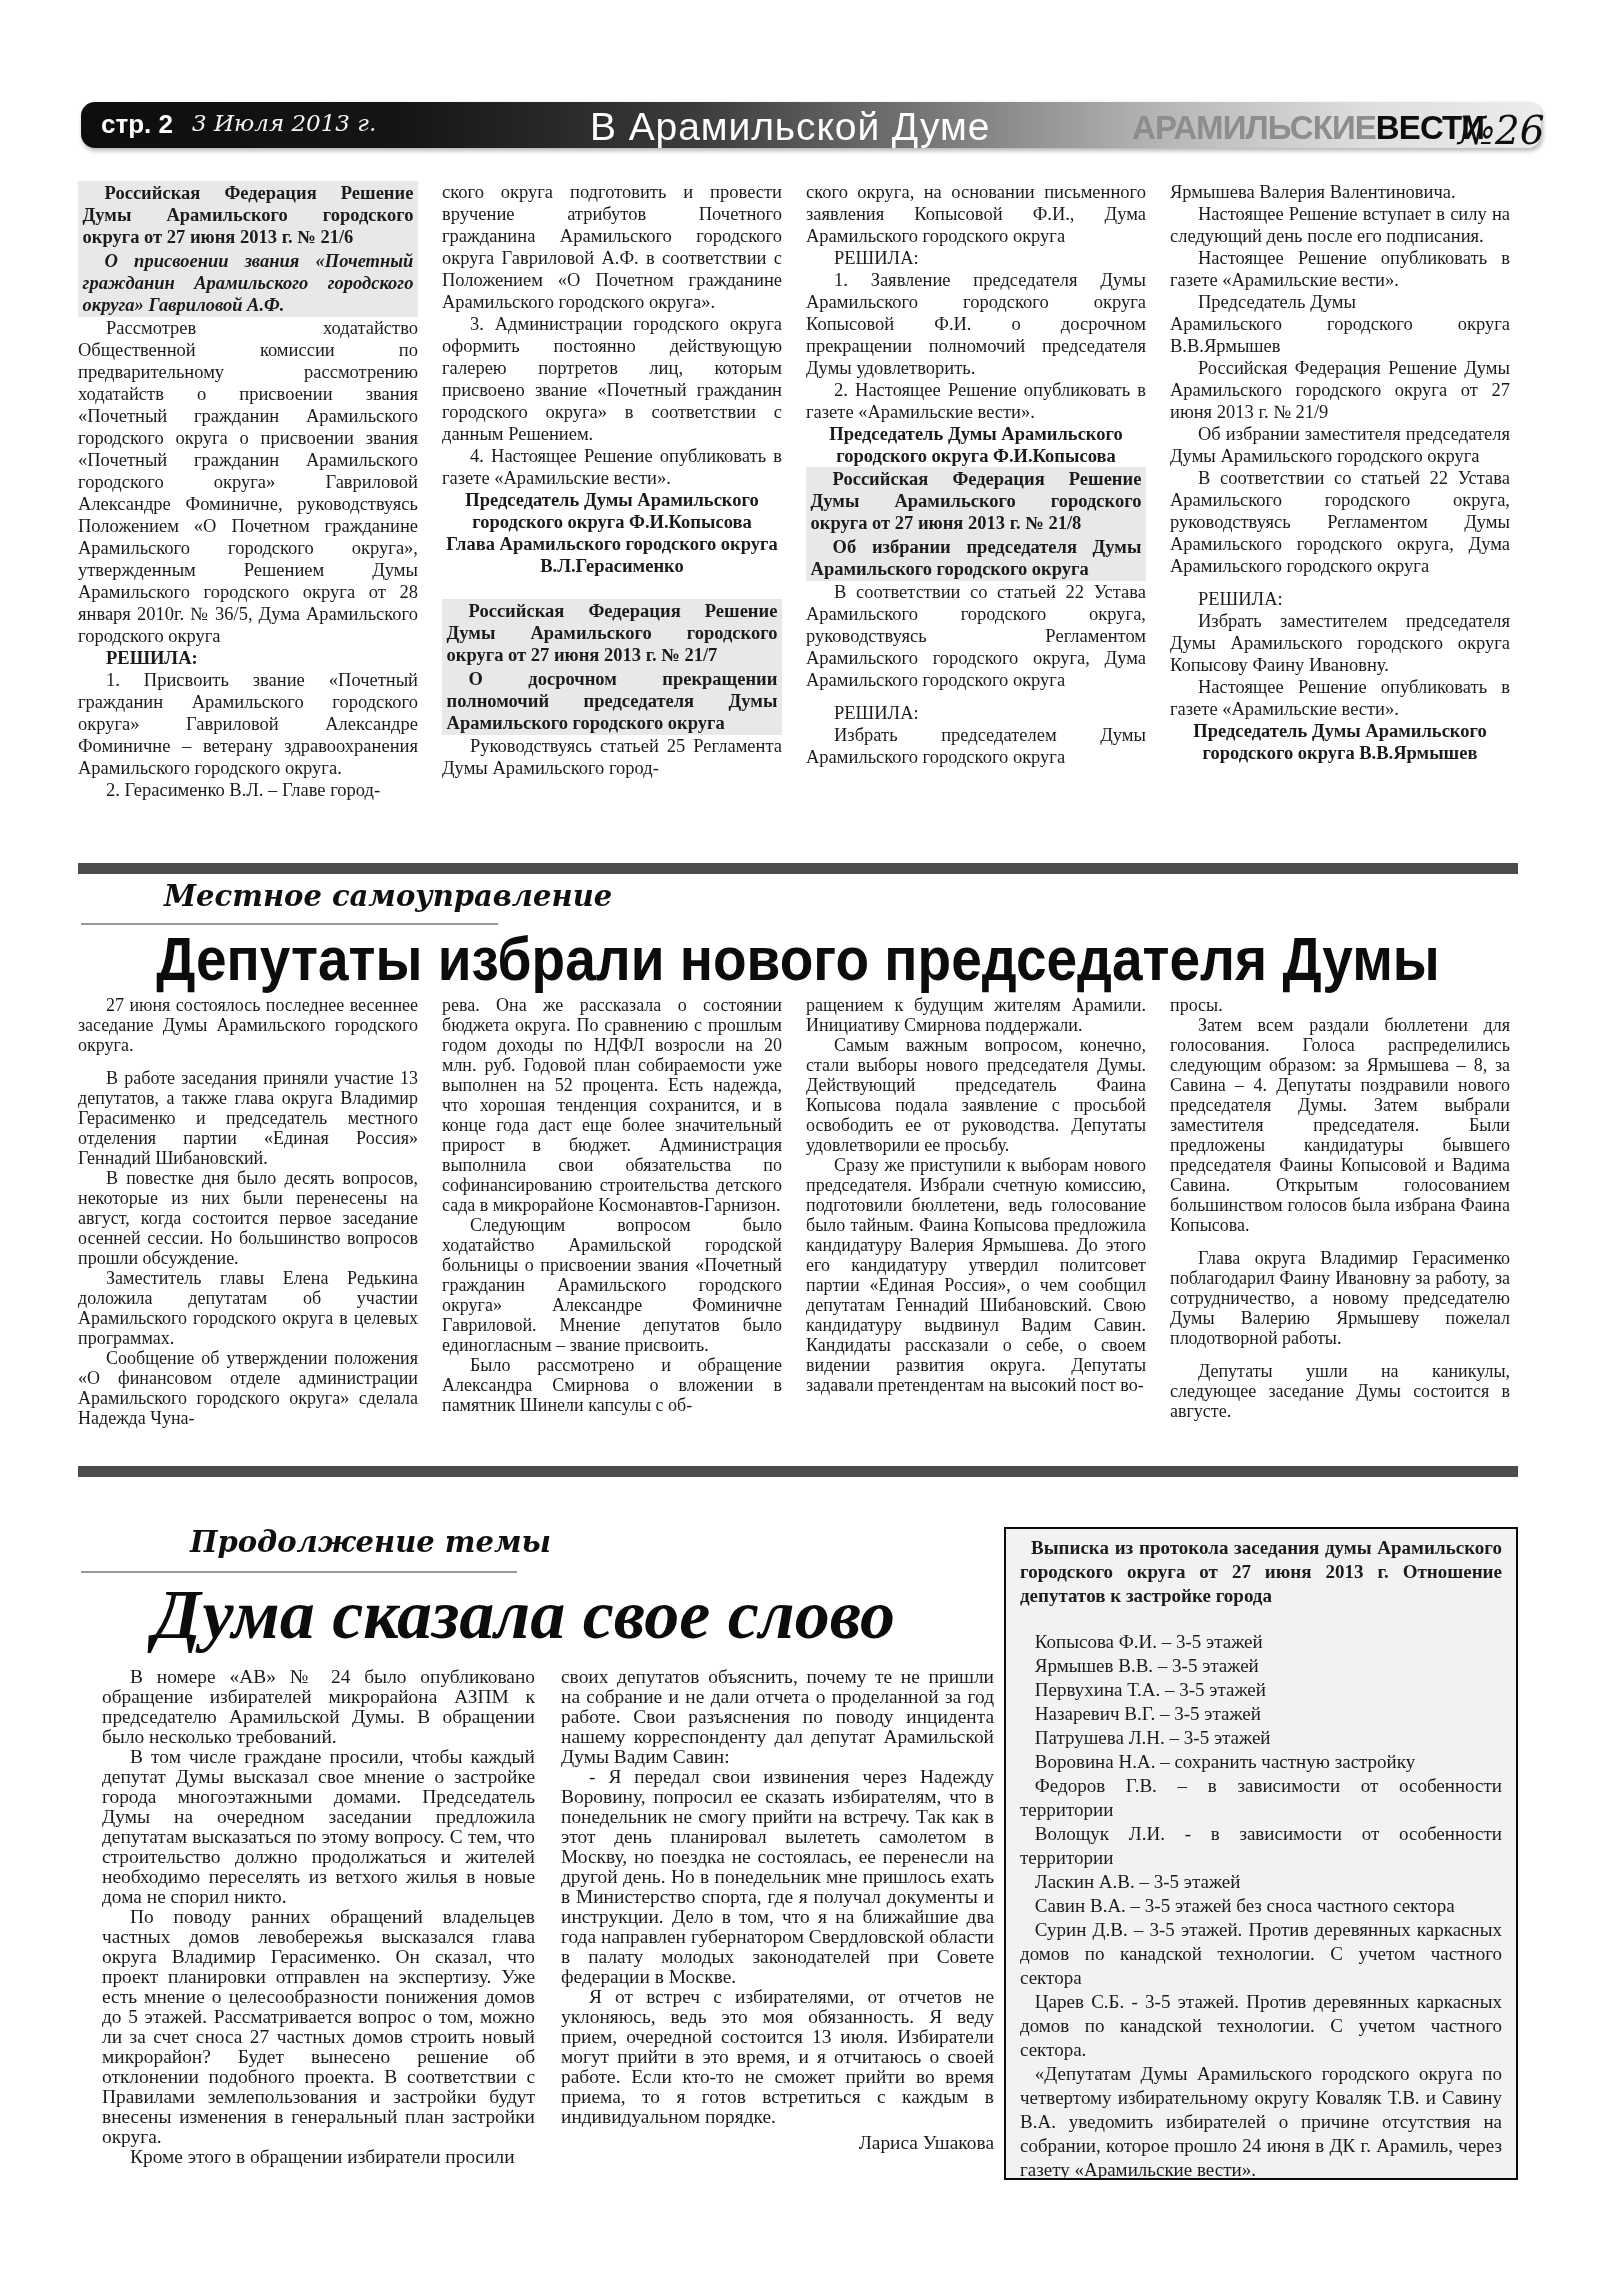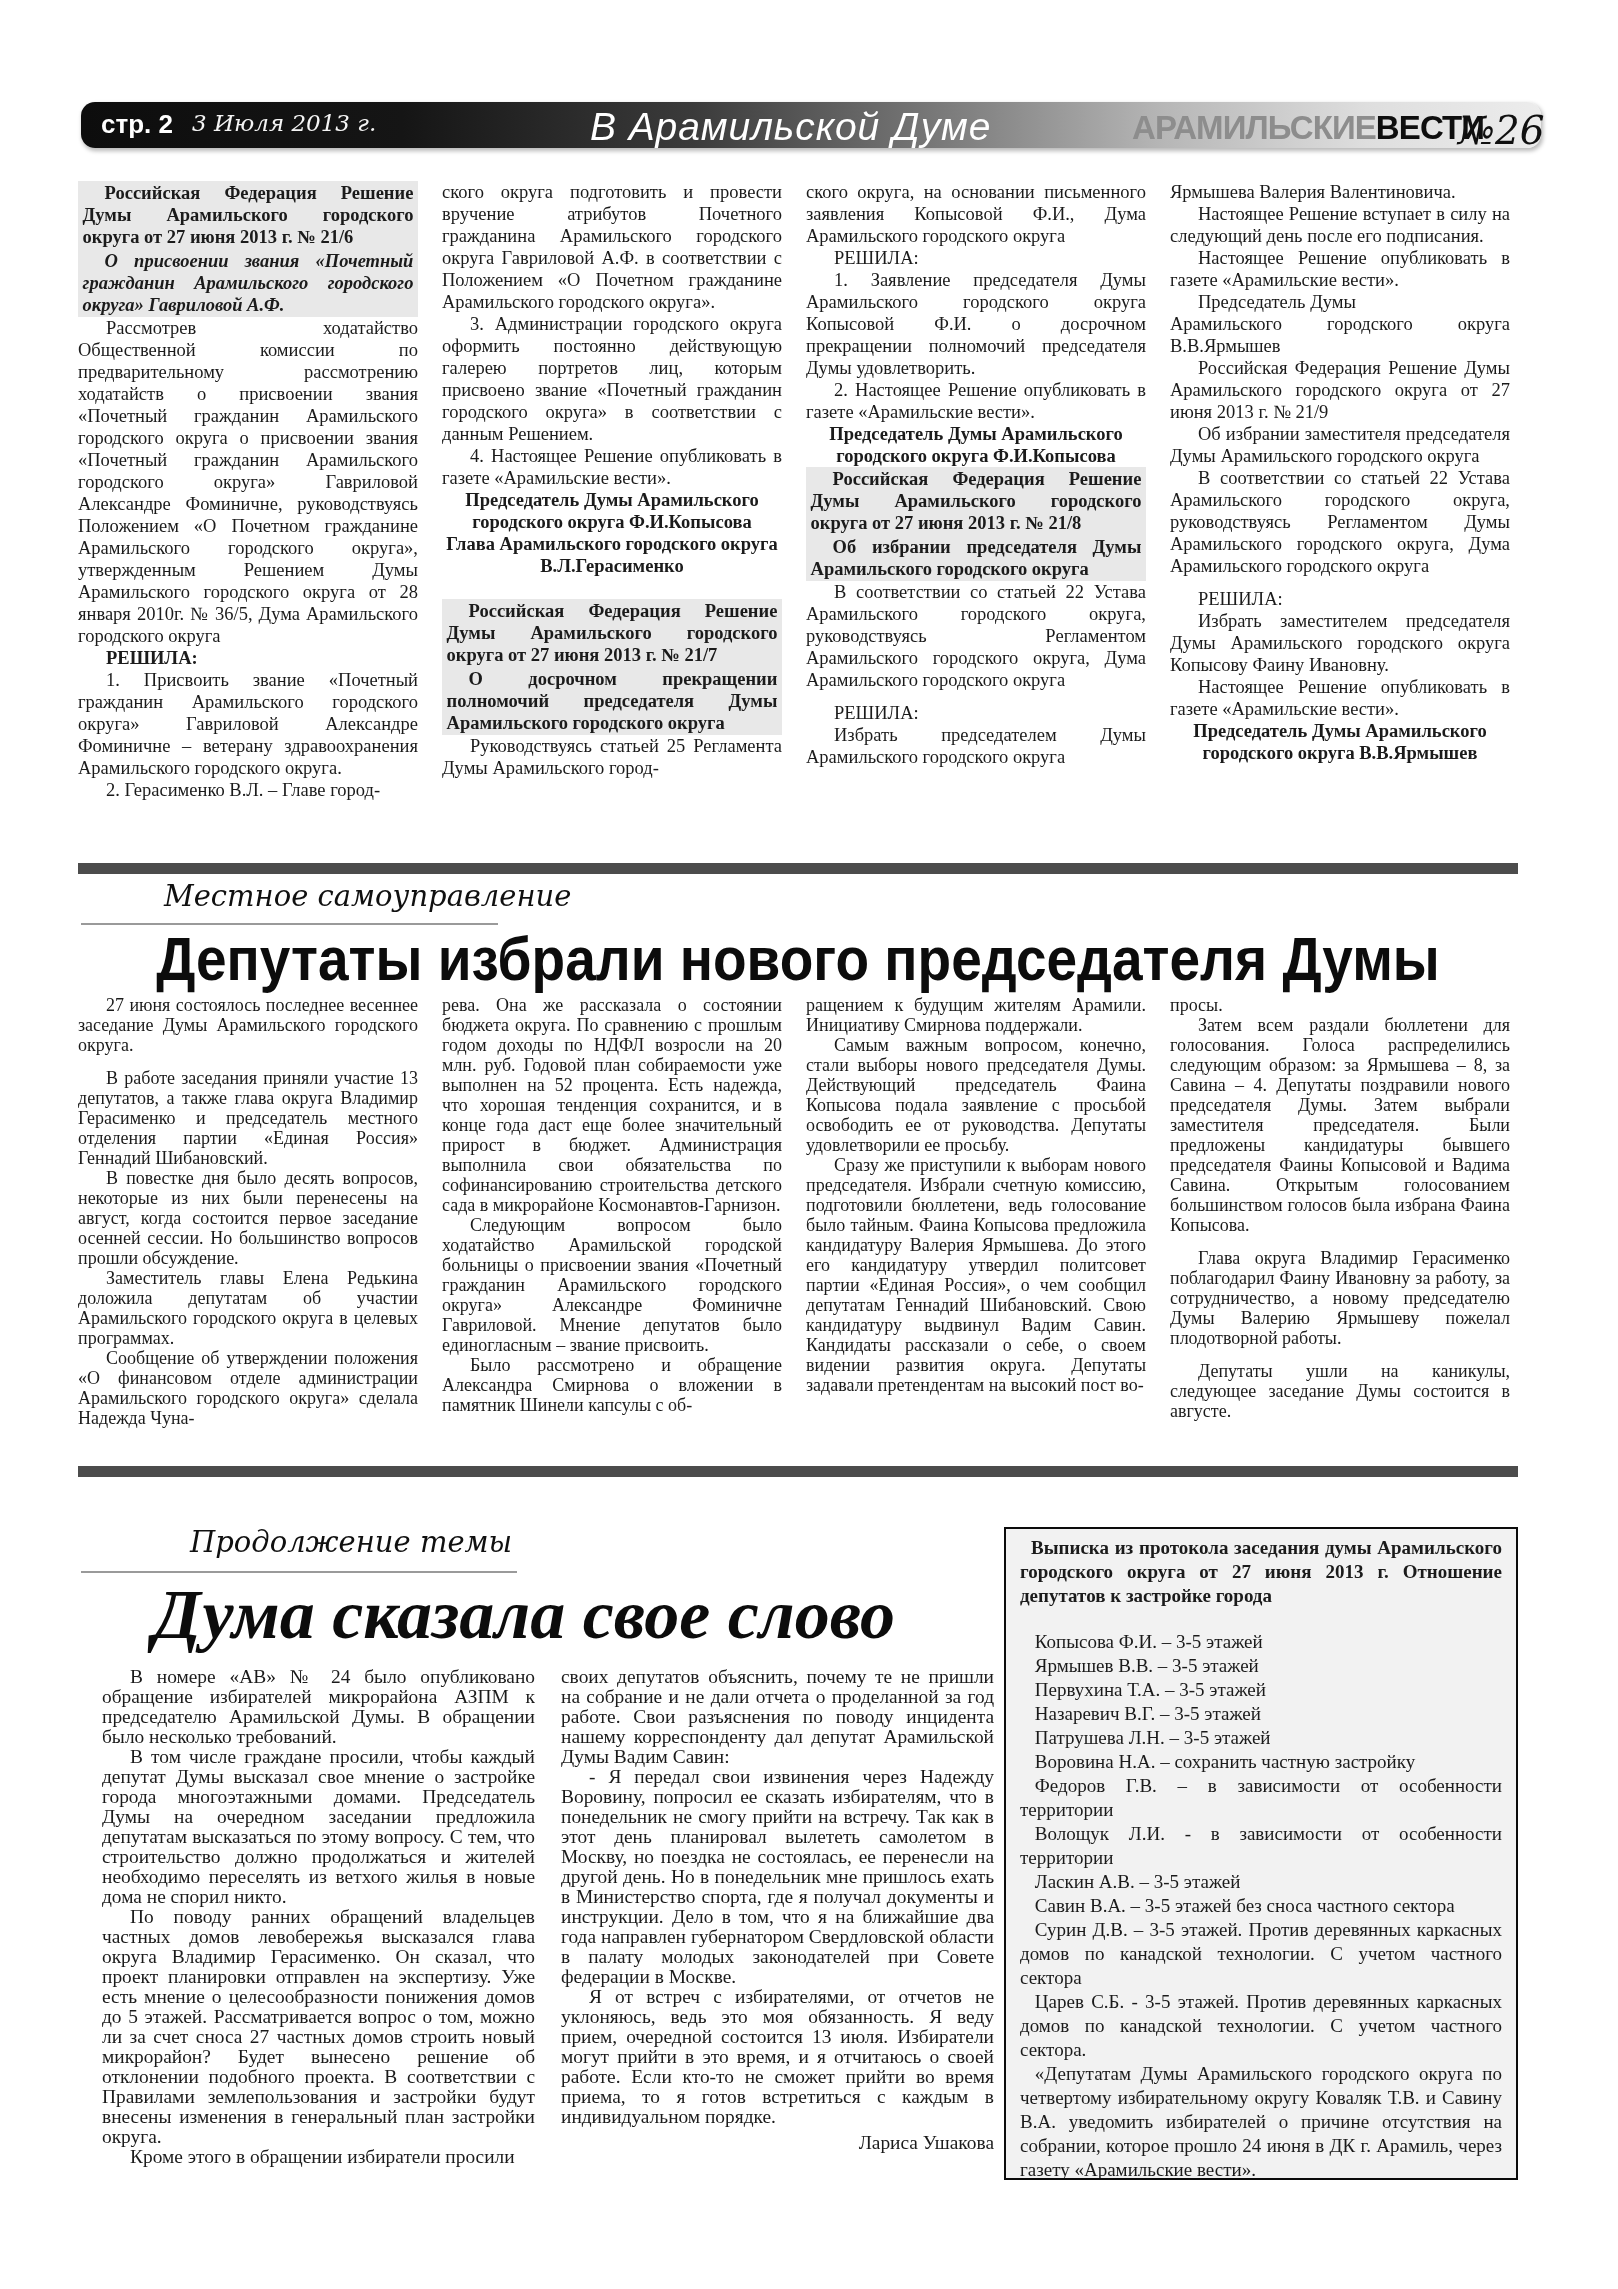--- a/index.html
+++ b/index.html
@@ -10,21 +10,21 @@
   *{box-sizing:border-box;}
 
   
   .hbar{
     position:absolute;left:81px;top:102px;width:1460px;height:46px;border-radius:14px;
     background:linear-gradient(90deg,#0d0d0d 0%,#151515 22%,#3b3b3b 42%,#7e7e7e 60%,#b6b6b6 74%,#dedede 88%,#ececec 100%);
     box-shadow:1.8px 2.8px 4.6px rgba(0,0,0,.28);
   }
   .pg{position:absolute;left:20px;top:7.4px;font-family:"Liberation Sans",sans-serif;font-weight:bold;font-size:26px;color:#fff;}
   .hdate{position:absolute;left:111px;top:8.3px;font-family:"DejaVu Serif",serif;font-style:italic;font-size:23px;color:#f4f4f4;}
-  .htitle{position:absolute;left:509px;top:2.8px;font-family:"Liberation Sans",sans-serif;font-size:39px;letter-spacing:0.9px;color:#ffffff;white-space:nowrap;font-style:italic;}
+  .htitle{position:absolute;left:509px;top:2.8px;font-family:"Liberation Sans",sans-serif;font-size:39px;letter-spacing:0.9px;color:#ffffff;white-space:nowrap;}
   .brand{position:absolute;left:1051px;top:6.5px;font-family:"Liberation Sans",sans-serif;font-size:33px;letter-spacing:-0.9px;white-space:nowrap;}
   .bgray{color:#8d8d8d;font-weight:600;}
   .bblack{color:#0e0e0e;font-weight:800;}
   .issue{position:absolute;left:1377px;top:5.5px;font-family:"DejaVu Serif",serif;font-style:italic;font-size:39px;color:#101010;}
 
   
   .cols{position:absolute;left:78px;display:flex;gap:24px;overflow:hidden;}
   .col{flex:none;width:340px;overflow:hidden;}
   .topcols{top:181px;width:1440px;height:683px;}
   .midcols{top:995px;width:1440px;height:469px;}
@@ -45,21 +45,21 @@
   .sig{font-weight:bold;text-align:center;text-indent:0;}
   .author{font-weight:normal;text-align:right;text-indent:0;margin-top:5.5px;}
   .topcols .gap{margin-top:11px;}
   .midcols .gap{margin-top:13px;}
   .gap2{margin-top:22px;}
 
   
   .sepbar{position:absolute;left:78px;width:1440px;height:11px;background:#4c4c4c;}
   .sep1{top:863px;}
   .sep2{top:1466px;}
-  .kicker{position:absolute;margin:0;font-family:"DejaVu Serif",serif;font-style:italic;font-weight:normal;font-size:29px;color:#101010;white-space:nowrap;}
+  .kicker{position:absolute;margin:0;font-family:"DejaVu Serif",serif;font-style:italic;font-weight:bold;font-size:29px;color:#101010;white-space:nowrap;}
   .k1{left:164px;top:879px;}
   .k2{left:190px;top:1525px;}
   .krule{position:absolute;height:1.8px;background:#9a9a9a;}
   .k1r{left:81px;top:923px;width:417px;}
   .k2r{left:81px;top:1571px;width:436px;}
 
   
   .headline1{
     position:absolute;left:78px;top:923px;width:1440px;margin:0;text-align:center;
     font-family:"Liberation Sans",sans-serif;font-weight:bold;font-size:55px;color:#0c0c0c;

